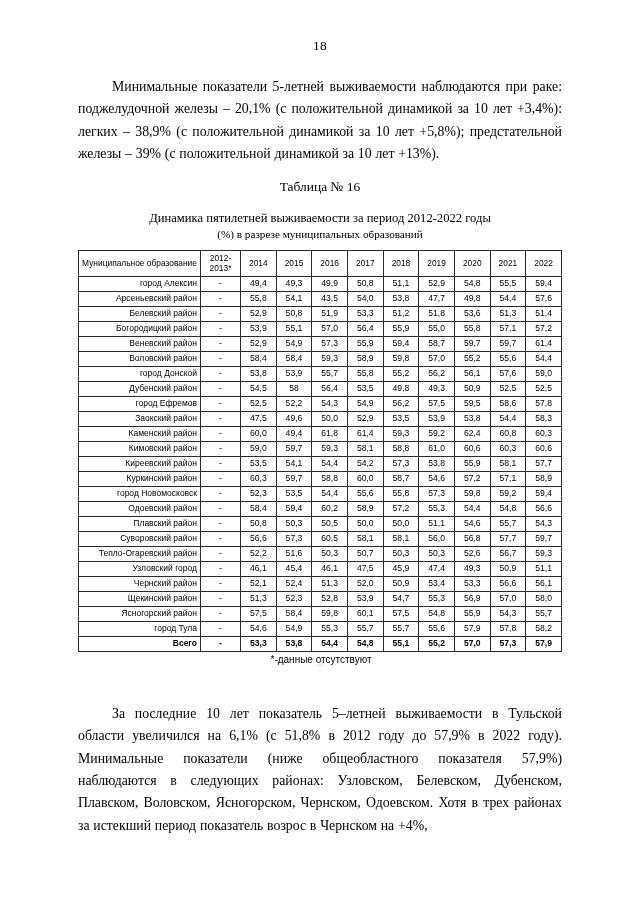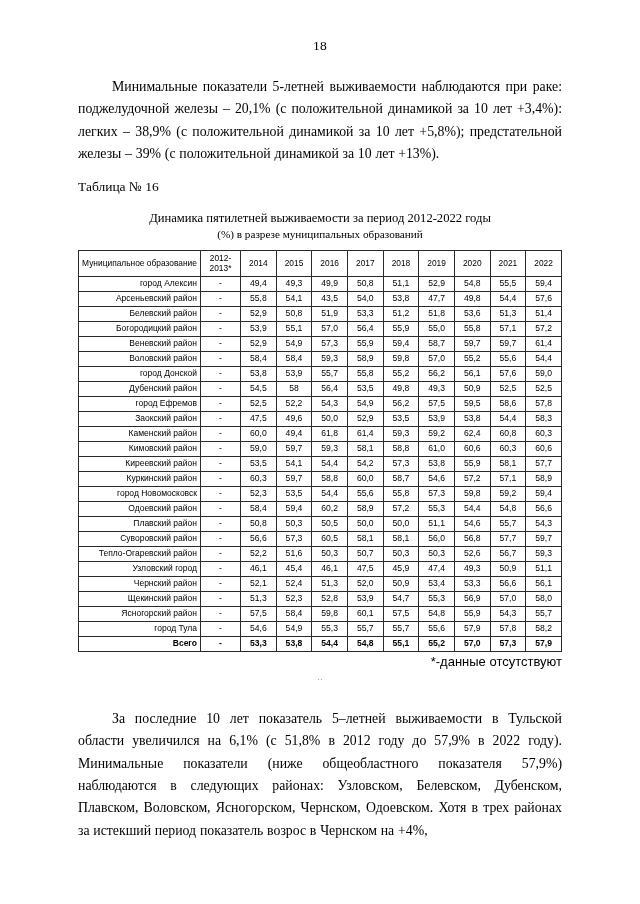--- a/index.html
+++ b/index.html
@@ -27,26 +27,26 @@
     text-align: center;
     font-size: 13.5px;
     margin: 0 0 22px 0;
     letter-spacing: 0.2px;
   }
   p.body-text {
     font-size: 13.8px;
     line-height: 1.62;
     text-align: justify;
     text-indent: 34px;
-    margin: 3px 0 4px 0;
+    margin: 12px 0 4px 0;
     hyphens: none;
     word-spacing: 0.3px;
   }
   .table-label {
-    text-align: left;
+    text-align: center;
     font-size: 13.5px;
     margin: 14px 0 16px 0;
   }
   .table-title {
     text-align: center;
     font-size: 12.6px;
     margin: 0;
     line-height: 1.25;
   }
   .table-subtitle {
@@ -84,24 +84,24 @@
   }
   table.data-table td.mo-name {
     text-align: right;
     font-size: 8.5px;
     padding: 2px 3px;
   }
   table.data-table tr.total-row td {
     font-weight: bold;
   }
   .table-footnote {
-    font-size: 13px;
+    font-size: 10px;
     font-family: "Liberation Sans", "DejaVu Sans", sans-serif;
-    margin: 2px 0 10px 2px;
-    text-align: right;
+    margin: 2px 0 0 2px;
+    text-align: center;
   }
   .post-table-spacer {
     height: 18px;
   }
   .tiny-mark {
     text-align: center;
     font-size: 8px;
     color: #555;
     height: 8px;
     line-height: 8px;

